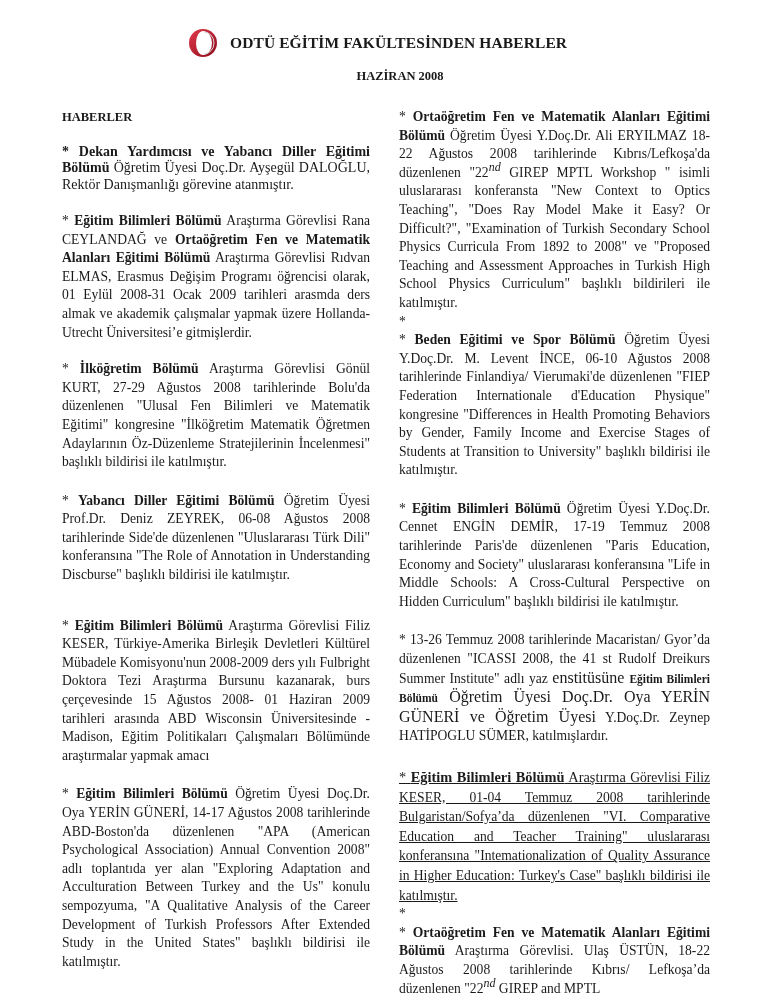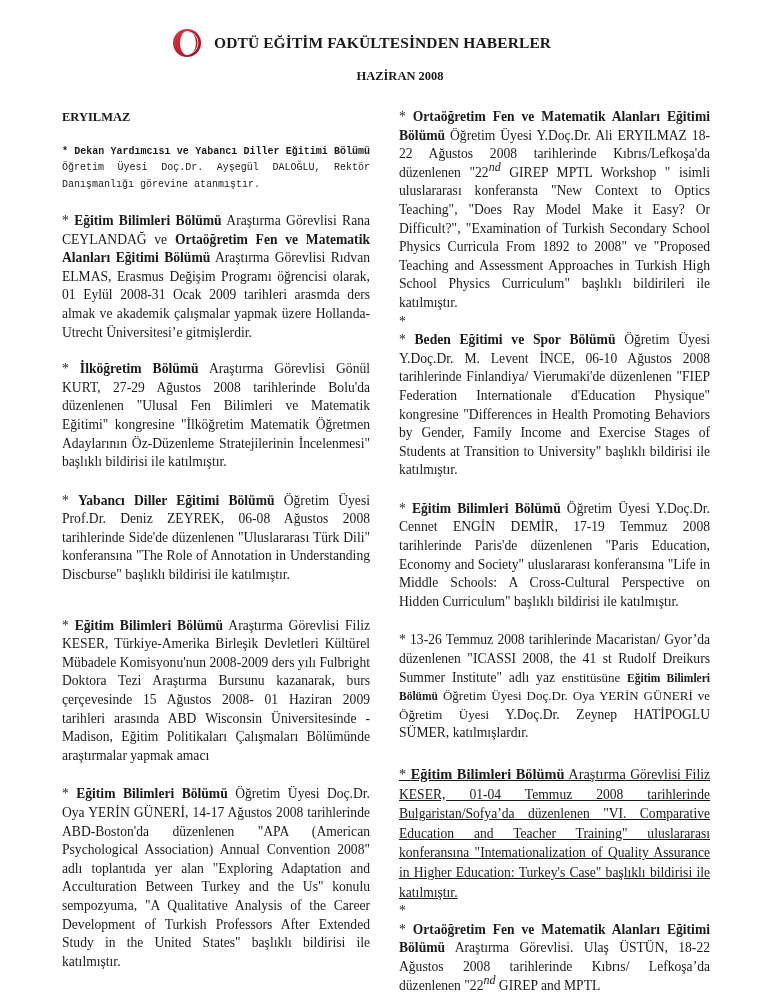--- a/index.html
+++ b/index.html
@@ -1,34 +1,34 @@
 <!DOCTYPE html>
 <html><head>
 <meta charset="utf-8">
 <style>
   html, body { margin: 0; padding: 0; background: #ffffff; }
   body { width: 768px; height: 994px; overflow: hidden; position: relative;
          font-family: "Liberation Serif", "DejaVu Serif", serif; color: #1a1a1a; }
   .header { position: absolute; top: 28px; left: 0; width: 768px; }
-  .title-row { position: absolute; left: 172px; top: 0; display: flex; align-items: center; }
+  .title-row { position: absolute; left: 188px; top: 0; display: flex; align-items: center; }
   .logo { width: 30px; height: 30px; margin-right: 12px; }
   .doc-title { font-weight: bold; font-size: 15.5px; letter-spacing: 0.1px; white-space: nowrap; }
   .doc-subtitle { position: absolute; top: 41px; left: 0; width: 768px; text-align: center;
                   font-weight: bold; font-size: 12.5px; padding-left: 16px; }
   .col { position: absolute; top: 108px; width: 308px; font-size: 13.6px; line-height: 18.6px; }
   .col.left { left: 62px; }
   .col.right { left: 399px; width: 311px; }
   .section-head { font-weight: bold; font-size: 12.5px; margin: 0 0 17px 0; }
   p { margin: 0 0 18px 0; text-align: justify; }
-  p.small { font-size: 10px; line-height: 16.8px; font-family: Liberation Mono, monospace; }
+  p.small { font-size: 14px; line-height: 16.8px; }
   .b { font-weight: bold; }
   .star { margin: 0; }
   .big { font-size: 14.4px; line-height: 19.6px; text-decoration: underline; }
   .tiny-b { font-weight: bold; font-size: 11.5px; }
-  .mini { font-size: 13px; }
+  .mini { font-size: 16px; }
   sup { font-size: 12px; line-height: 0; font-style: italic; }
 </style>
 </head>
 <body>
 
 <div class="header">
   <div class="title-row">
     <svg class="logo" viewBox="0 0 30 30">
       <defs>
         <linearGradient id="lg" x1="0" y1="0" x2="1" y2="1">
@@ -39,21 +39,21 @@
       <circle cx="15" cy="15" r="14" fill="url(#lg)"></circle>
       <path d="M15 3 A9 12 0 0 1 15 27 A7 12 0 0 1 15 3 Z" fill="#ffffff"></path>
       <path d="M16 4 A10 11 0 0 1 16 26" fill="none" stroke="#d9d9d9" stroke-width="1"></path>
     </svg>
     <span class="doc-title">ODTÜ EĞİTİM FAKÜLTESİNDEN HABERLER</span>
   </div>
   <div class="doc-subtitle">HAZİRAN 2008</div>
 </div>
 
 <div class="col left">
-  <div class="section-head">ERYILMAZ</div>
+  <div class="section-head">HABERLER</div>
   <p class="small"><span class="b">* Dekan Yardımcısı ve Yabancı Diller Eğitimi Bölümü</span><span> Öğretim Üyesi Doç.Dr. Ayşegül DALOĞLU, Rektör Danışmanlığı görevine atanmıştır.</span></p>
 
 
   <p><span>* </span><span class="b">Eğitim Bilimleri Bölümü</span><span> Araştırma Görevlisi Rana CEYLANDAĞ ve </span><span class="b">Ortaöğretim Fen ve Matematik Alanları Eğitimi Bölümü</span><span> Araştırma Görevlisi Rıdvan ELMAS, Erasmus Değişim Programı öğrencisi olarak, 01 Eylül 2008-31 Ocak 2009 tarihleri arasmda ders almak ve akademik çalışmalar yapmak üzere Hollanda-Utrecht Üniversitesi’e gitmişlerdir.</span></p>
 
   <p style="margin-bottom:20px"><span>* </span><span class="b">İlköğretim Bölümü</span><span> Araştırma Görevlisi Gönül KURT, 27-29 Ağustos 2008 tarihlerinde Bolu'da düzenlenen "Ulusal Fen Bilimleri ve Matematik Eğitimi" kongresine "İlköğretim Matematik Öğretmen Adaylarının Öz-Düzenleme Stratejilerinin İncelenmesi" başlıklı bildirisi ile katılmıştır.</span></p>
 
   <p style="margin-bottom:32px"><span>* </span><span class="b">Yabancı Diller Eğitimi Bölümü</span><span> Öğretim Üyesi Prof.Dr. Deniz ZEYREK, 06-08 Ağustos 2008 tarihlerinde Side'de düzenlenen "Uluslararası Türk Dili" konferansına "The Role of Annotation in Understanding Discburse" başlıklı bildirisi ile katılmıştır.</span></p>
 
   <p style="margin-bottom:20px"><span>* </span><span class="b">Eğitim Bilimleri Bölümü</span><span> Araştırma Görevlisi Filiz KESER, Türkiye-Amerika Birleşik Devletleri Kültürel Mübadele Komisyonu'nun 2008-2009 ders yılı Fulbright Doktora Tezi Araştırma Bursunu kazanarak, burs çerçevesinde 15 Ağustos 2008- 01 Haziran 2009 tarihleri arasında ABD Wisconsin Üniversitesinde - Madison, Eğitim Politikaları Çalışmaları Bölümünde araştırmalar yapmak amacı</span></p>

